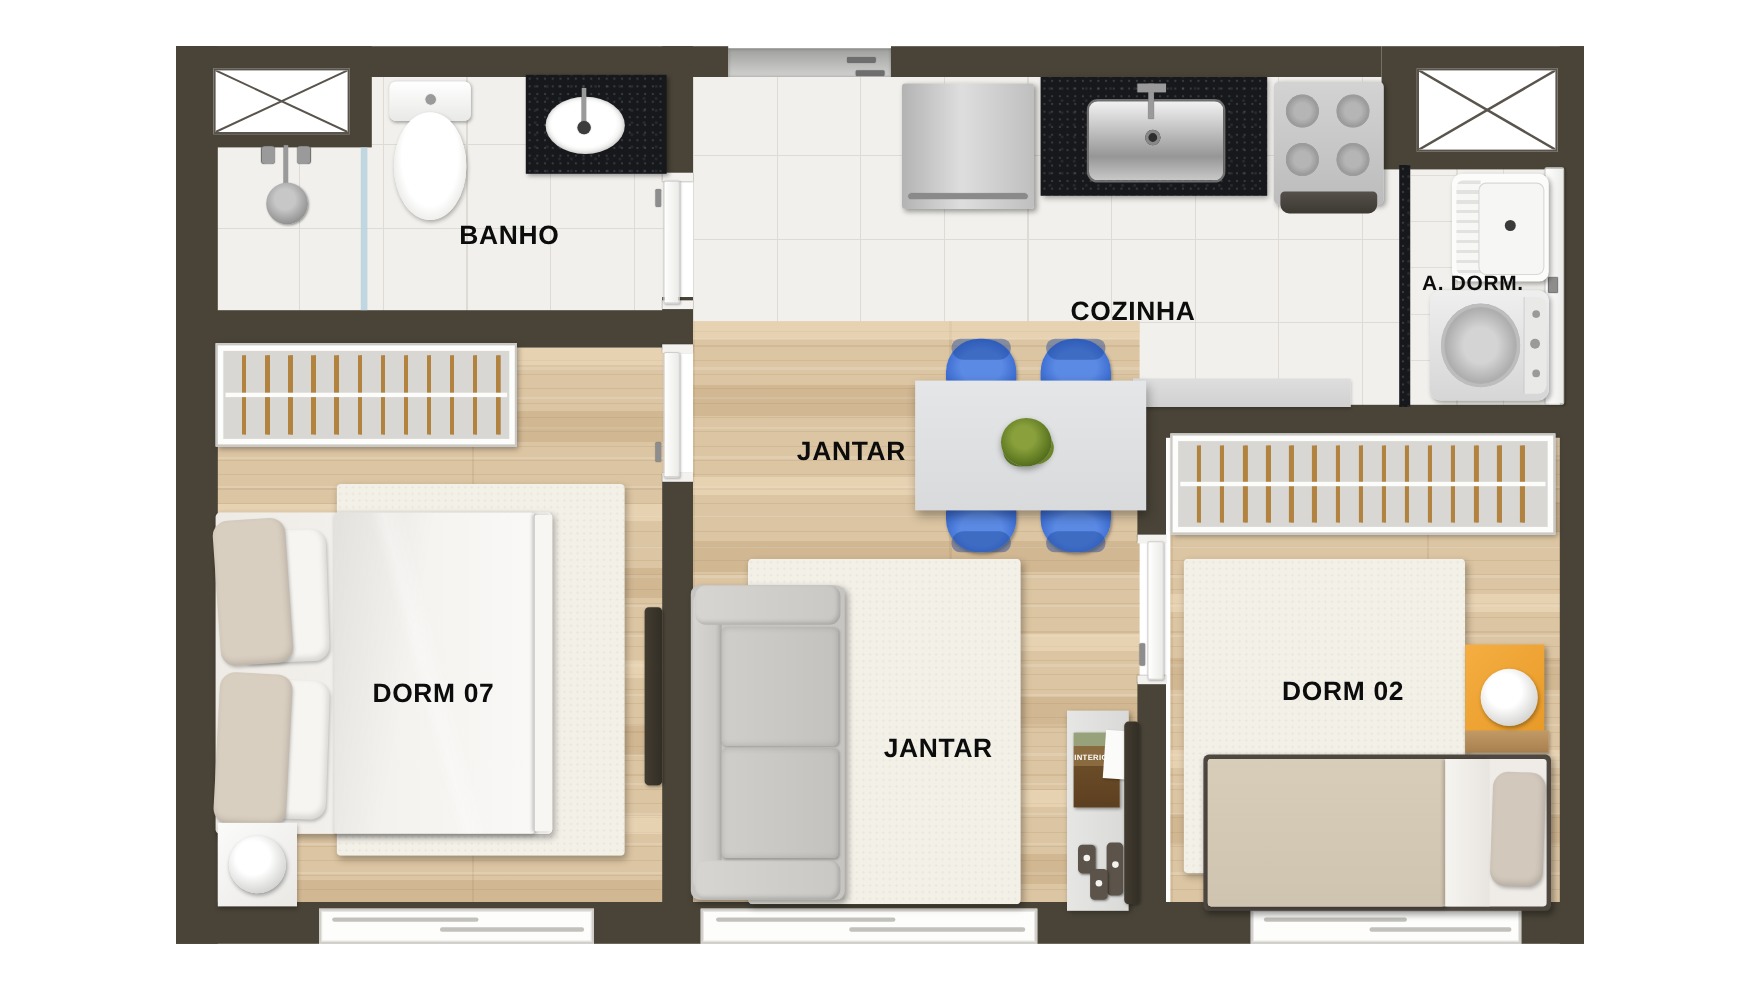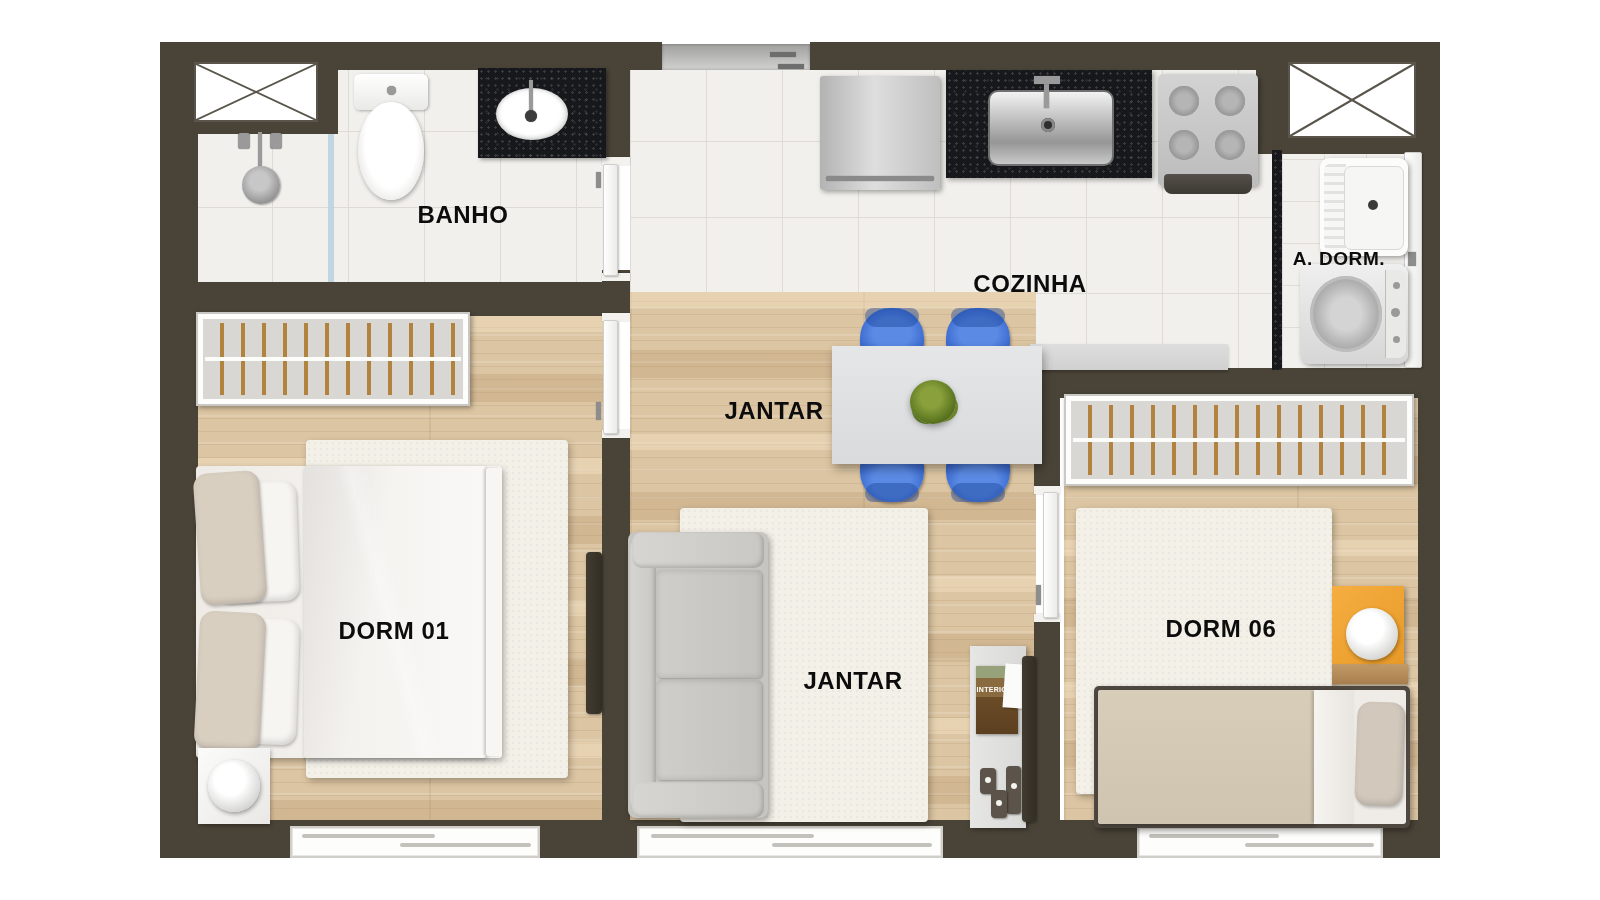--- a/index.html
+++ b/index.html
@@ -292,17 +292,17 @@
     <div style="position:absolute;left:4px;top:4px;right:4px;bottom:4px;background:#efece8;border-radius:3px;"></div>
   </div>
   <div class="blanket" style="left:1098px;top:690px;width:216px;height:134px;background:linear-gradient(180deg,#d8cdb9,#cfc4b0);"></div>
   <div style="position:absolute;left:1314px;top:690px;width:40px;height:134px;background:linear-gradient(90deg,#f6f4f0,#e8e5e0);box-shadow:-2px 0 3px rgba(0,0,0,0.2);"></div>
   <div class="pillow" style="left:1356px;top:702px;width:48px;height:104px;background:#d2c8bc;transform:rotate(2deg);"></div>
 
   <div class="label" style="left:463px;top:215px;">BANHO</div>
   <div class="label" style="left:1030px;top:284px;">COZINHA</div>
   <div class="label label-sm" style="left:1339px;top:259px;">A. DORM.</div>
   <div class="label" style="left:774px;top:411px;">JANTAR</div>
-  <div class="label" style="left:394px;top:631px;">DORM 01</div>
+  <div class="label" style="left:394px;top:631px;">DORM 07</div>
   <div class="label" style="left:853px;top:681px;">JANTAR</div>
-  <div class="label" style="left:1221px;top:629px;">DORM 06</div>
+  <div class="label" style="left:1221px;top:629px;">DORM 02</div>
 
 </div>
 
 </body></html>

